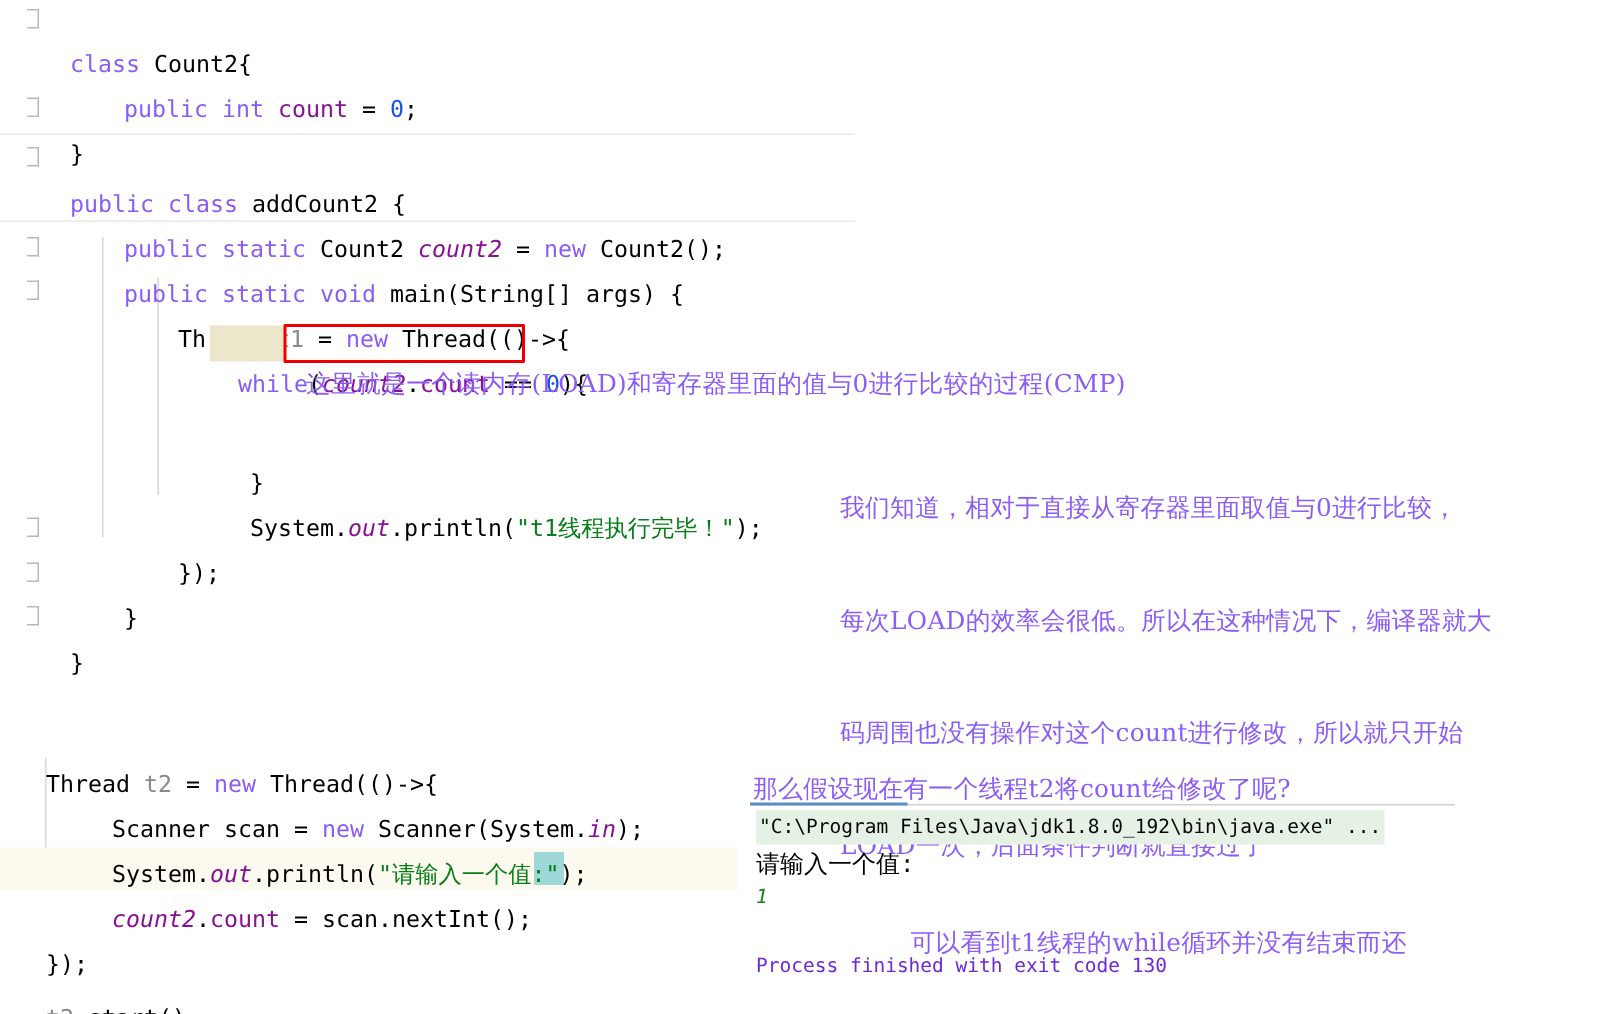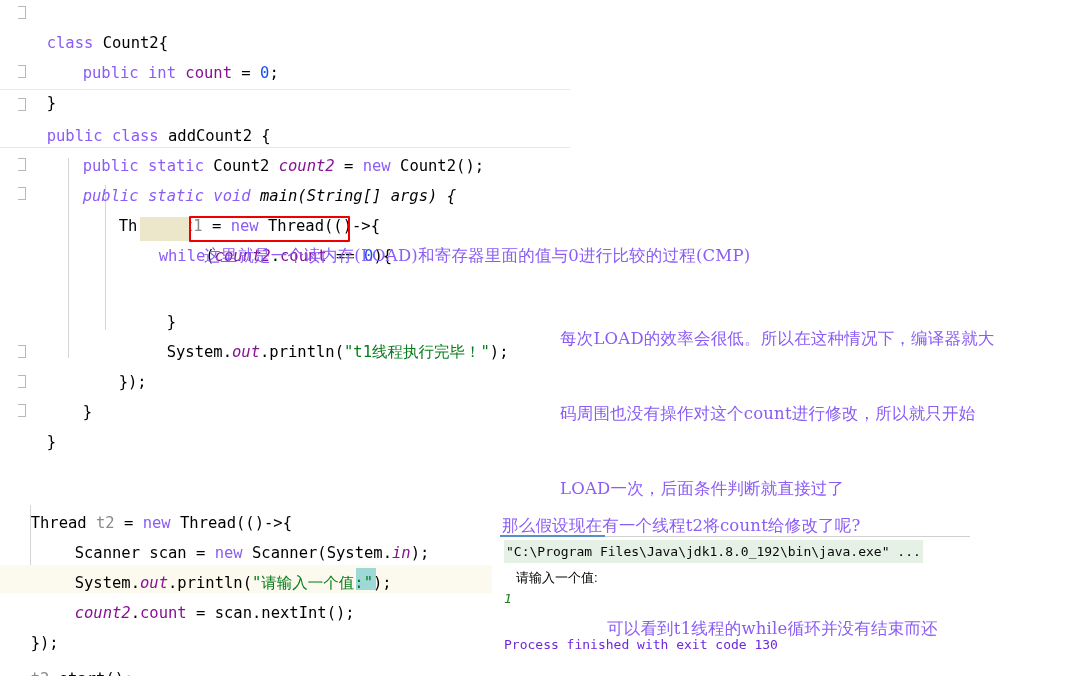--- a/index.html
+++ b/index.html
@@ -99,21 +99,21 @@
   .con-topline {
     position: absolute;
     height: 1px;
     background: #d0d0d0;
   }
   .con-topline-accent {
     position: absolute;
     height: 2px;
     background: #5a8ec7;
   }
-  .con-out  { color: #000000; font-family: Liberation Sans, sans-serif; font-size: 13px; margin-left: 12px;}
+  .con-out  { color: #000000; font-family: Liberation Mono, monospace; font-size: 16px;}
   .con-in   { color: #1c7d1c; font-style: italic; }
   .con-end  { color: #6d28d9; }
 
   
   .watermark {
     position: absolute;
     color: #c3c3cd;
     font-family: "DejaVu Sans", "Liberation Sans", sans-serif;
     font-size: 16px;
     white-space: pre;
@@ -151,21 +151,21 @@
 </div>
 
 <div class="code" style="left:28px; top:93px;">
   <span class="kw">public</span><span> </span><span class="kw">class</span><span> </span><span class="plain">addCount2</span><span class="plain"> {</span>
 </div>
 
 <div class="code" style="left:64px; top:123px;">
   <span class="kw">public</span><span> </span><span class="kw">static</span><span> </span><span class="plain">Count2</span><span> </span><span class="fieldi">count2</span><span class="plain"> = </span><span class="kw">new</span><span> </span><span class="plain">Count2</span><span class="plain">();</span>
 </div>
 
-<div class="code" style="left:64px; top:153px;font-style:italic;">
+<div class="code" style="left:64px; top:153px;">
   <span class="kw">public</span><span> </span><span class="kw">static</span><span> </span><span class="kw">void</span><span> </span><span class="plain">main</span><span class="plain">(</span><span class="plain">String[]</span><span> </span><span class="plain">args</span><span class="plain">) {</span>
 </div>
 
 <div class="code" style="left:100px; top:183px;">
   <span class="plain">Thread</span><span> </span><span class="gray">t1</span><span class="plain"> = </span><span class="kw">new</span><span> </span><span class="plain">Thread</span><span class="plain">(()-&gt;{</span>
 </div>
 
 <div class="hl-kw" style="left:140px; top:217px; width:50px; height:24px;"></div>
 <div class="redbox" style="left:189px; top:216px; width:161px; height:26px;"></div>
 <div class="code" style="left:140px; top:213px;">
@@ -188,20 +188,21 @@
 
 <div class="code" style="left:64px; top:369px;">
   <span class="plain">}</span>
 </div>
 
 <div class="code" style="left:28px; top:399px;">
   <span class="plain">}</span>
 </div>
 
 <div class="note" style="left:560px; top:276px; line-height:25px;">
+  <div>我们知道，相对于直接从寄存器里面取值与0进行比较，</div>
   <div>每次LOAD的效率会很低。所以在这种情况下，编译器就大</div>
   <div>码周围也没有操作对这个count进行修改，所以就只开始</div>
   <div>LOAD一次，后面条件判断就直接过了</div>
 </div>
 
 <div class="indent-guide" style="left:30px; top:505px; height:85px;"></div>
 
 <div class="hl-line" style="left:0px; top:565px; width:492px; height:28px;"></div>
 <div class="hl-teal" style="left:356px; top:568px; width:20px; height:22px;"></div>
 

